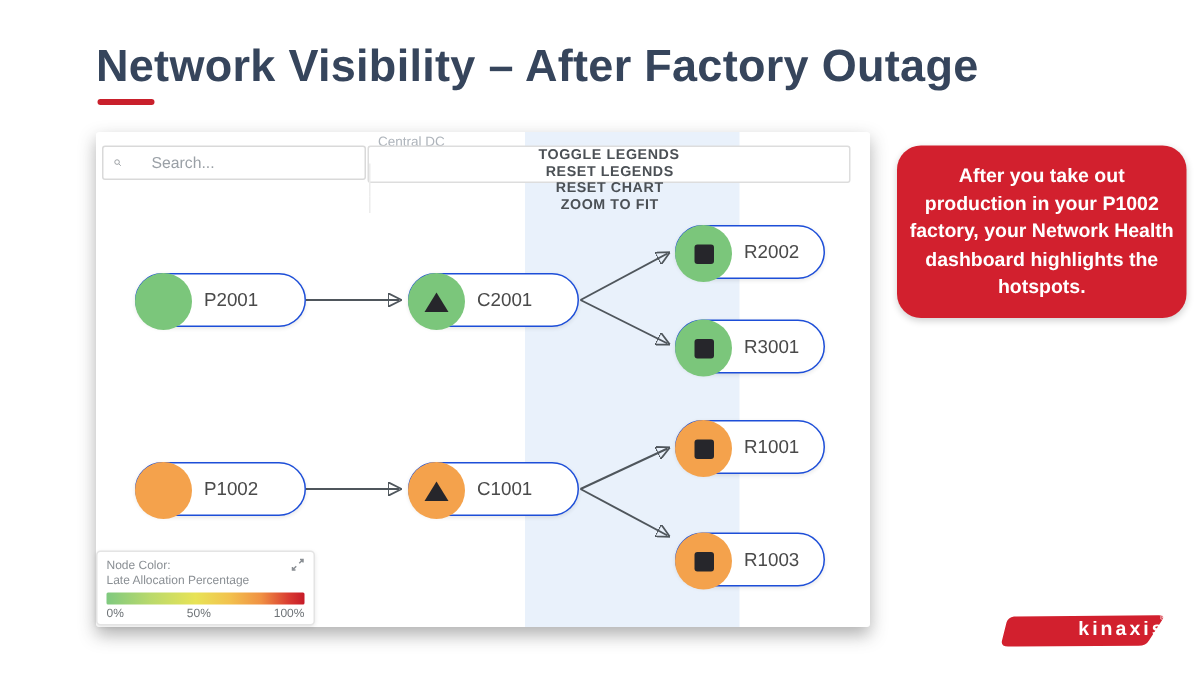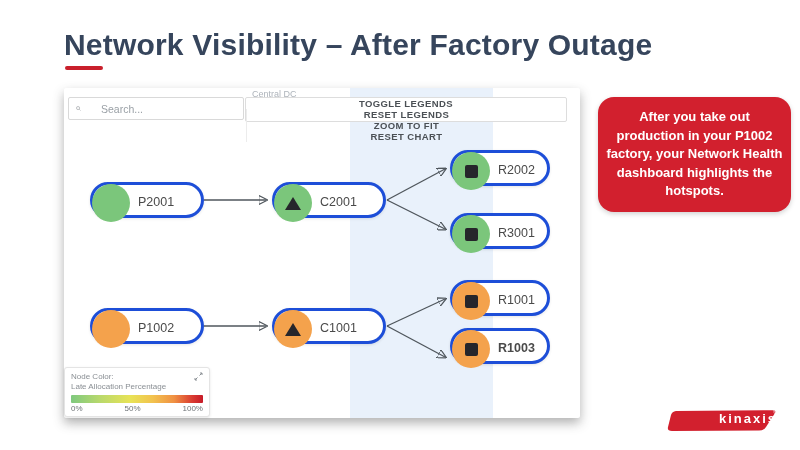--- a/index.html
+++ b/index.html
@@ -67,21 +67,21 @@
     font-size:9.5px;font-weight:bold;color:#4B5055;letter-spacing:.4px;
     white-space:nowrap;padding:0 6px;
   }
   .toolbar button + button{border-left:1px solid #ECECEC;}
   
   svg.edges{position:absolute;left:0;top:0;width:516px;height:330px;z-index:1;}
   svg.edges path{stroke:#4F565C;stroke-width:1.3;fill:none;}
   
   .node{
     position:absolute;height:36px;background:#fff;
-    border:3px solid #1d4ed8;border-radius:18px;
+    border:1px solid #1d4ed8;border-radius:18px;
     box-shadow:0 1px 3px rgba(0,0,0,.10);z-index:3;cursor:pointer;
   }
   .node .badge{
     position:absolute;left:-1px;top:-1px;width:38px;height:38px;border-radius:50%;
     display:flex;align-items:center;justify-content:center;
   }
   .badge.green{background:var(--node-green);}
   .badge.orange{background:var(--node-orange);}
   .glyph-triangle{
     width:0;height:0;border-left:8px solid transparent;border-right:8px solid transparent;
@@ -93,21 +93,21 @@
   }
   .w-wide{width:114px;}
   .w-reg{width:100px;}
   .pos-p2001{left:26px;top:94px;}
   .pos-c2001{left:208px;top:94px;}
   .pos-r2002{left:386px;top:62px;}
   .pos-r3001{left:386px;top:125px;}
   .pos-p1002{left:26px;top:220px;}
   .pos-c1001{left:208px;top:220px;}
   .pos-r1001{left:386px;top:192px;}
-  .pos-r1003{left:386px;top:240px;font-weight:bold;}
+  .pos-r1003{left:386px;top:267px;}
   
   .legend{
     position:absolute;left:0;top:279px;width:146px;height:50px;
     background:#fff;border:1px solid #E4E4E4;border-radius:3px;
     box-shadow:0 1px 3px rgba(0,0,0,.10);z-index:4;padding:4px 6px 3px 6px;
   }
   .legend-head{display:flex;justify-content:space-between;align-items:flex-start;}
   .legend-title{font-size:8px;line-height:1.25;color:#8A8F94;}
   .collapse{cursor:pointer;line-height:6px;}
   .grad{
@@ -166,22 +166,22 @@
     <svg width="11" height="11" viewBox="0 0 11 11">
       <circle cx="4.5" cy="4.5" r="3.4" fill="none" stroke="#8A8F94" stroke-width="1.2"></circle>
       <line x1="7.2" y1="7.2" x2="10" y2="10" stroke="#8A8F94" stroke-width="1.2"></line>
     </svg>
     <input placeholder="Search..." style="">
   </div>
 
   <div class="toolbar">
     <button>TOGGLE LEGENDS</button>
     <button>RESET LEGENDS</button>
+    <button>RESET CHART</button>
     <button>ZOOM TO FIT</button>
-    <button>RESET CHART</button>
   </div>
 
   <div class="node w-wide pos-p2001">
     <span class="badge green"></span>
     <span class="nlabel">P2001</span>
   </div>
   <div class="node w-wide pos-c2001">
     <span class="badge green">
         <span class="glyph-triangle"></span>
       </span>

